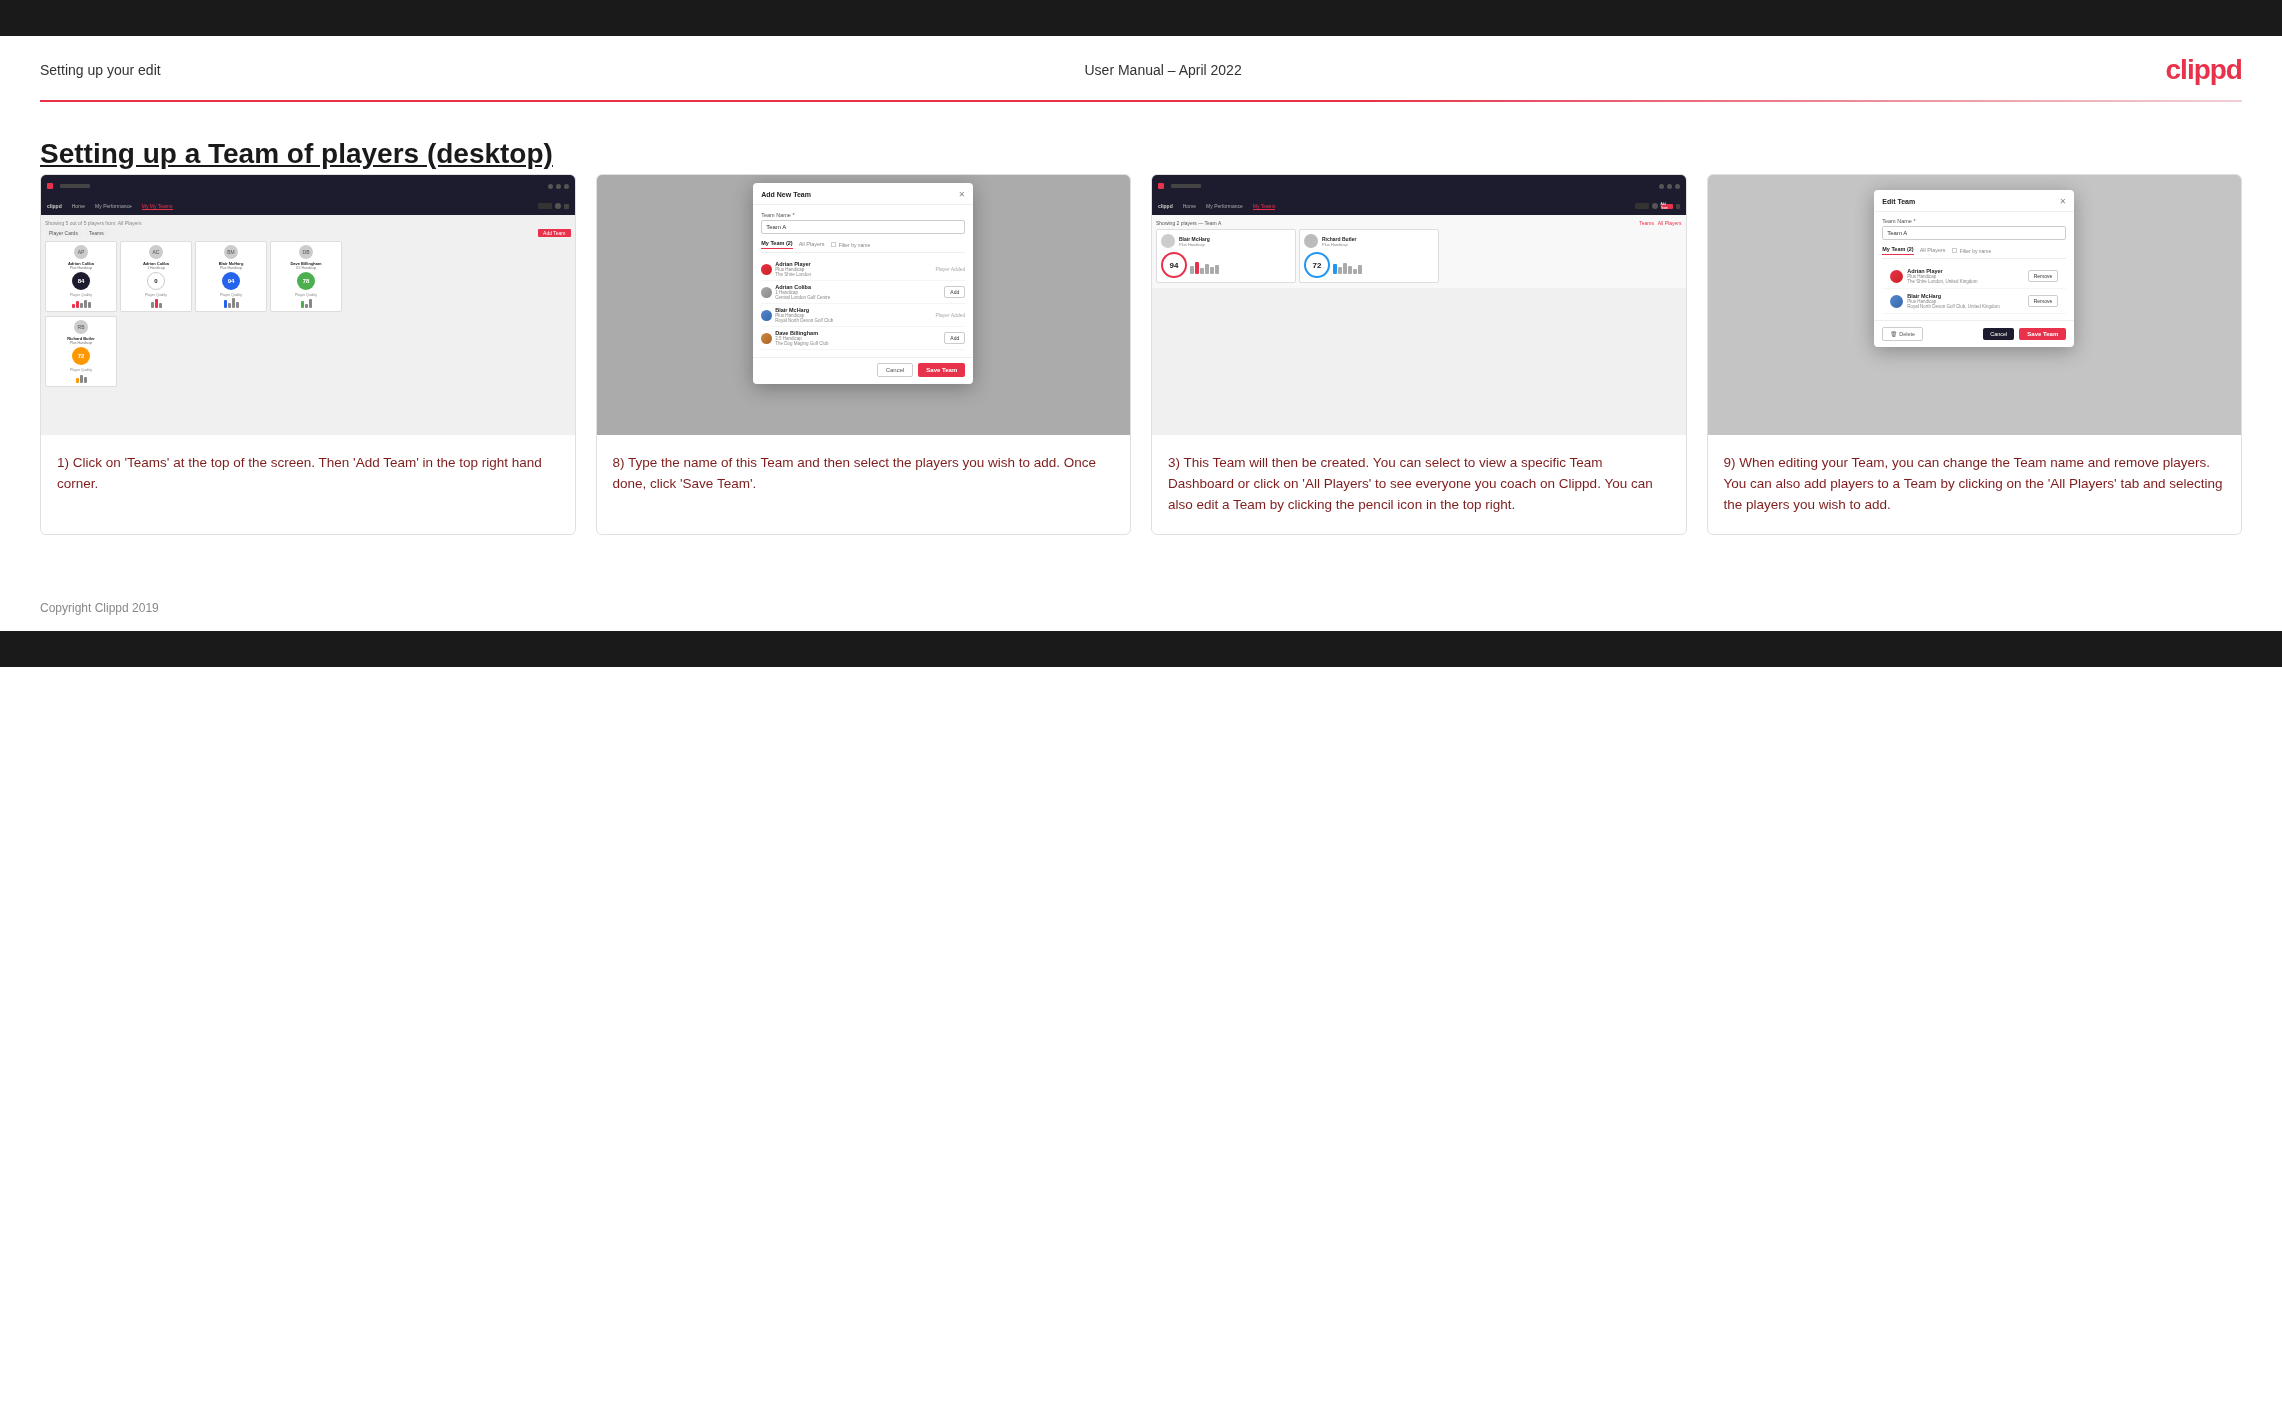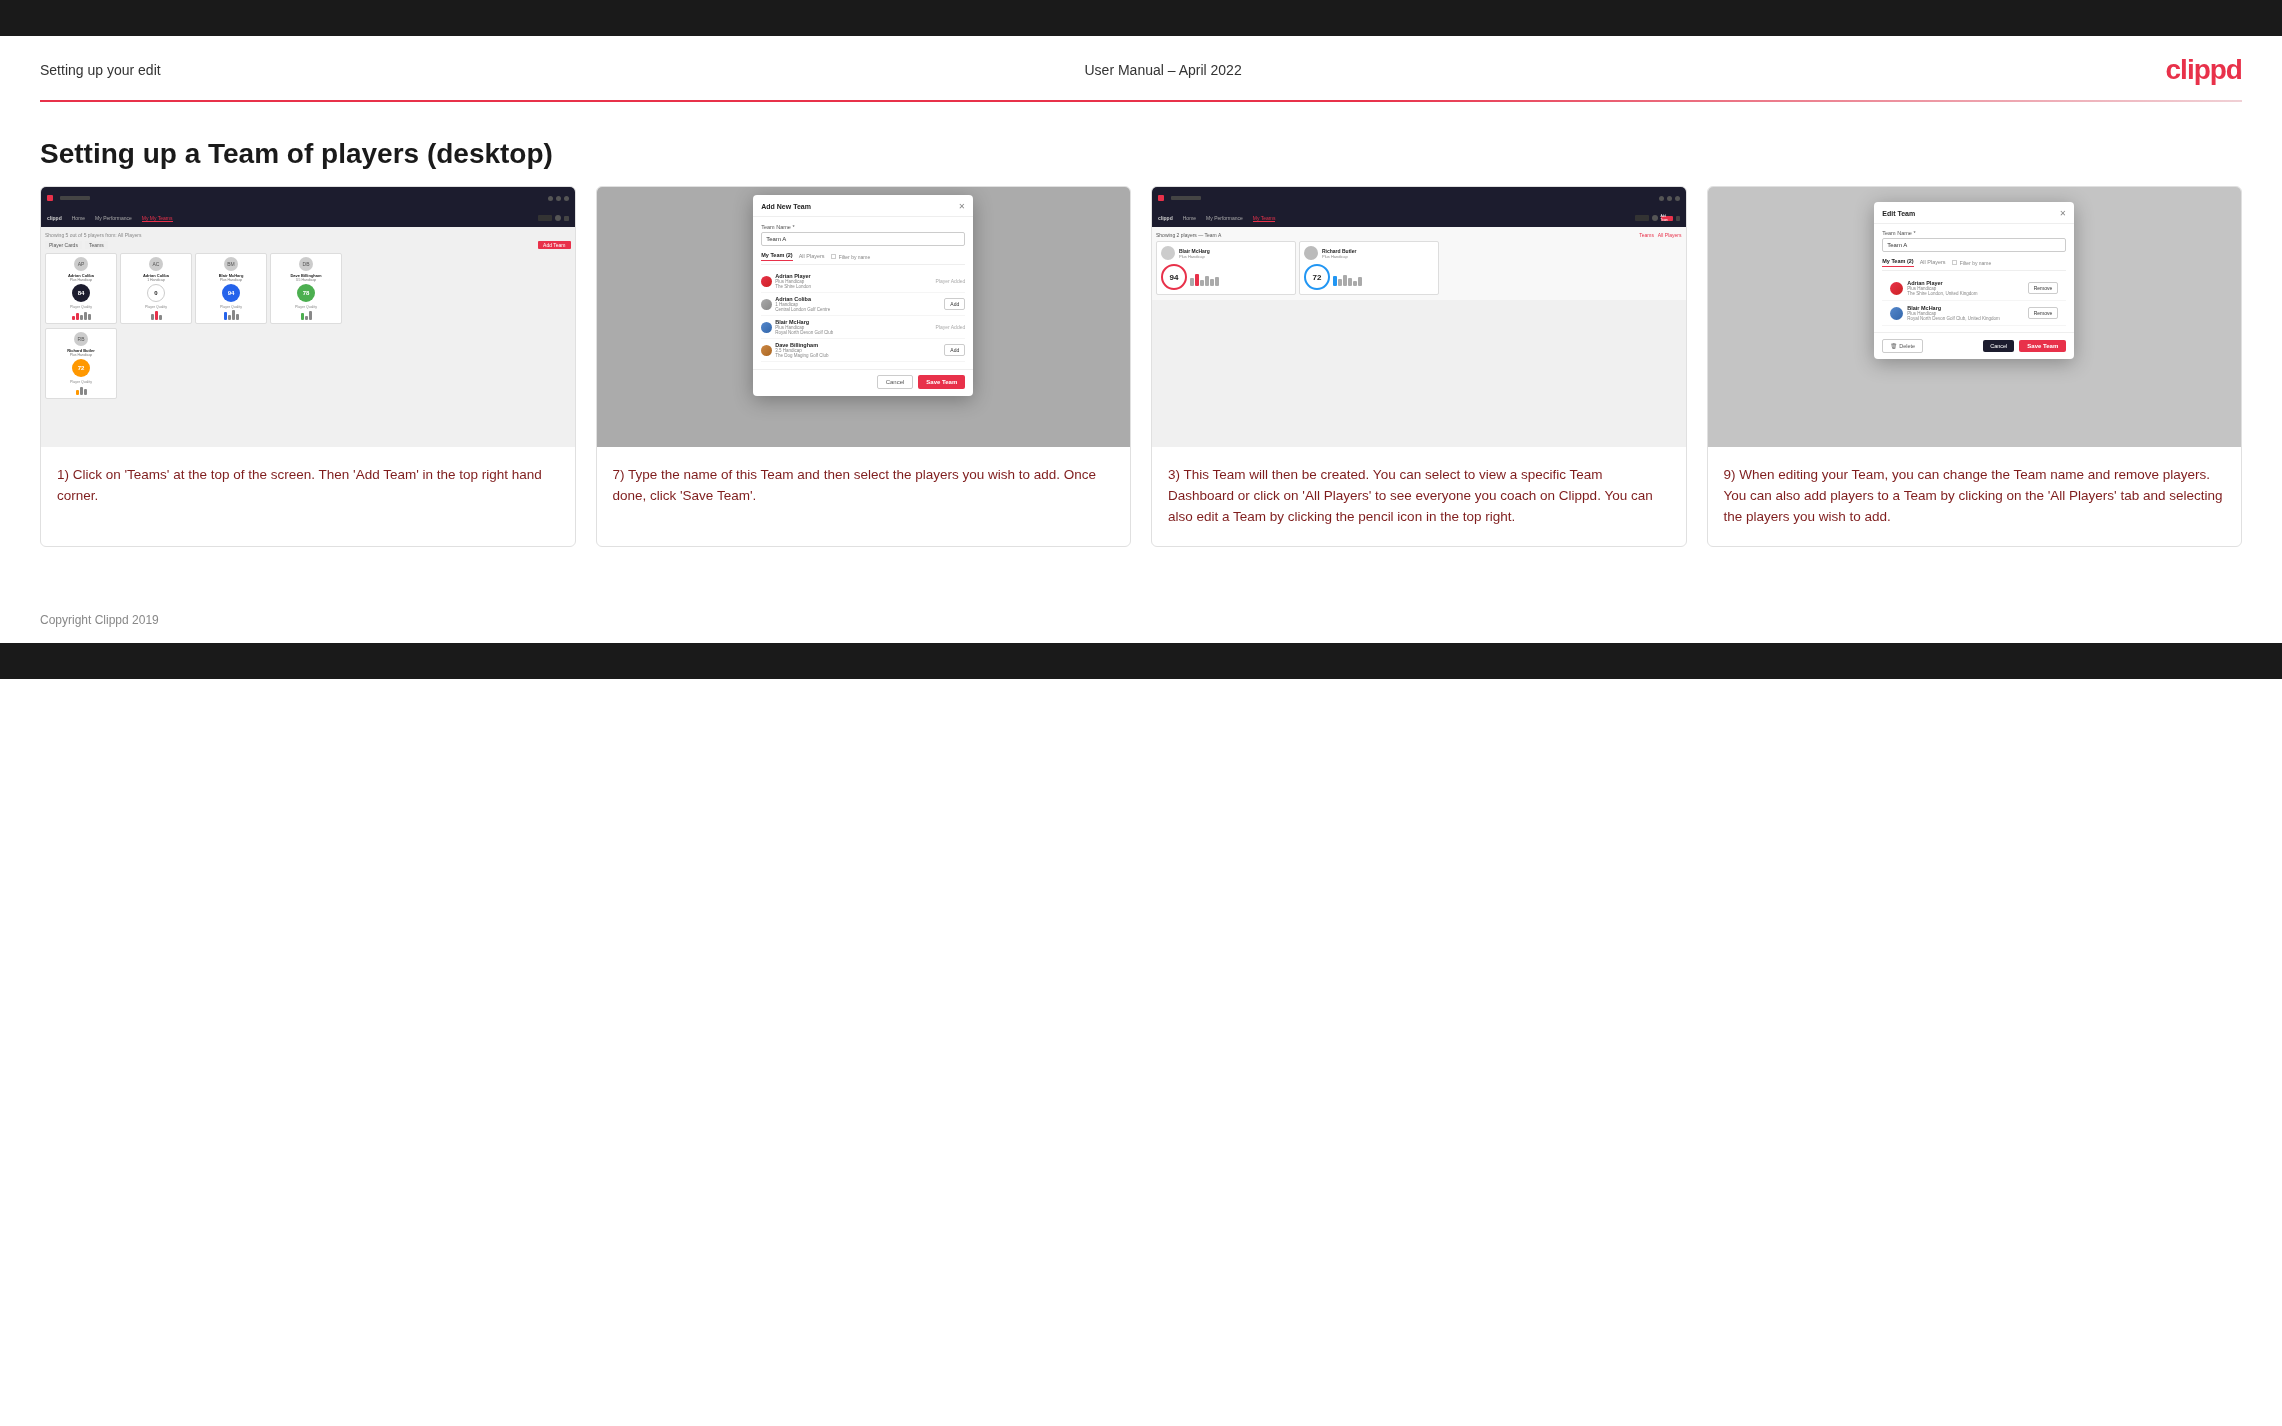--- a/index.html
+++ b/index.html
@@ -48,21 +48,22 @@
 
     
     .main {
       padding: 36px 40px 20px 40px;
     }
 
     .page-title {
       font-size: 28px;
       font-weight: 700;
       color: #1a1a1a;
-      margin-bottom: 16px;
+      margin-bottom: 4px;
+      text-decoration: underline;
     }
     .page-subtitle {
       font-size: 15px;
       color: #444;
       margin-bottom: 36px;
     }
 
     
     .cards-grid {
       display: grid;
@@ -595,21 +596,21 @@
                 </div>
               </div>
             </div>
             <div class="dialog-footer">
               <button class="btn-cancel">Cancel</button>
               <button class="btn-save">Save Team</button>
             </div>
           </div>
         </div>
       </div>
-      <div class="card-text">7) Type the name of this Team and then select the players you wish to add.  Once done, click 'Save Team'.</div>
+      <div class="card-text">8) Type the name of this Team and then select the players you wish to add.  Once done, click 'Save Team'.</div>
     </div>
 
     <div class="card">
       <div class="card-screenshot">
         <div class="screen3">
           <div class="screen3-inner">
             <div class="screen3-topbar">
               <div style="background:#e8314a;width:6px;height:6px;border-radius:1px;"></div>
               <div style="width:30px;height:4px;background:#444;border-radius:1px;margin-left:4px;"></div>
               <div style="margin-left:auto;display:flex;gap:3px;">

